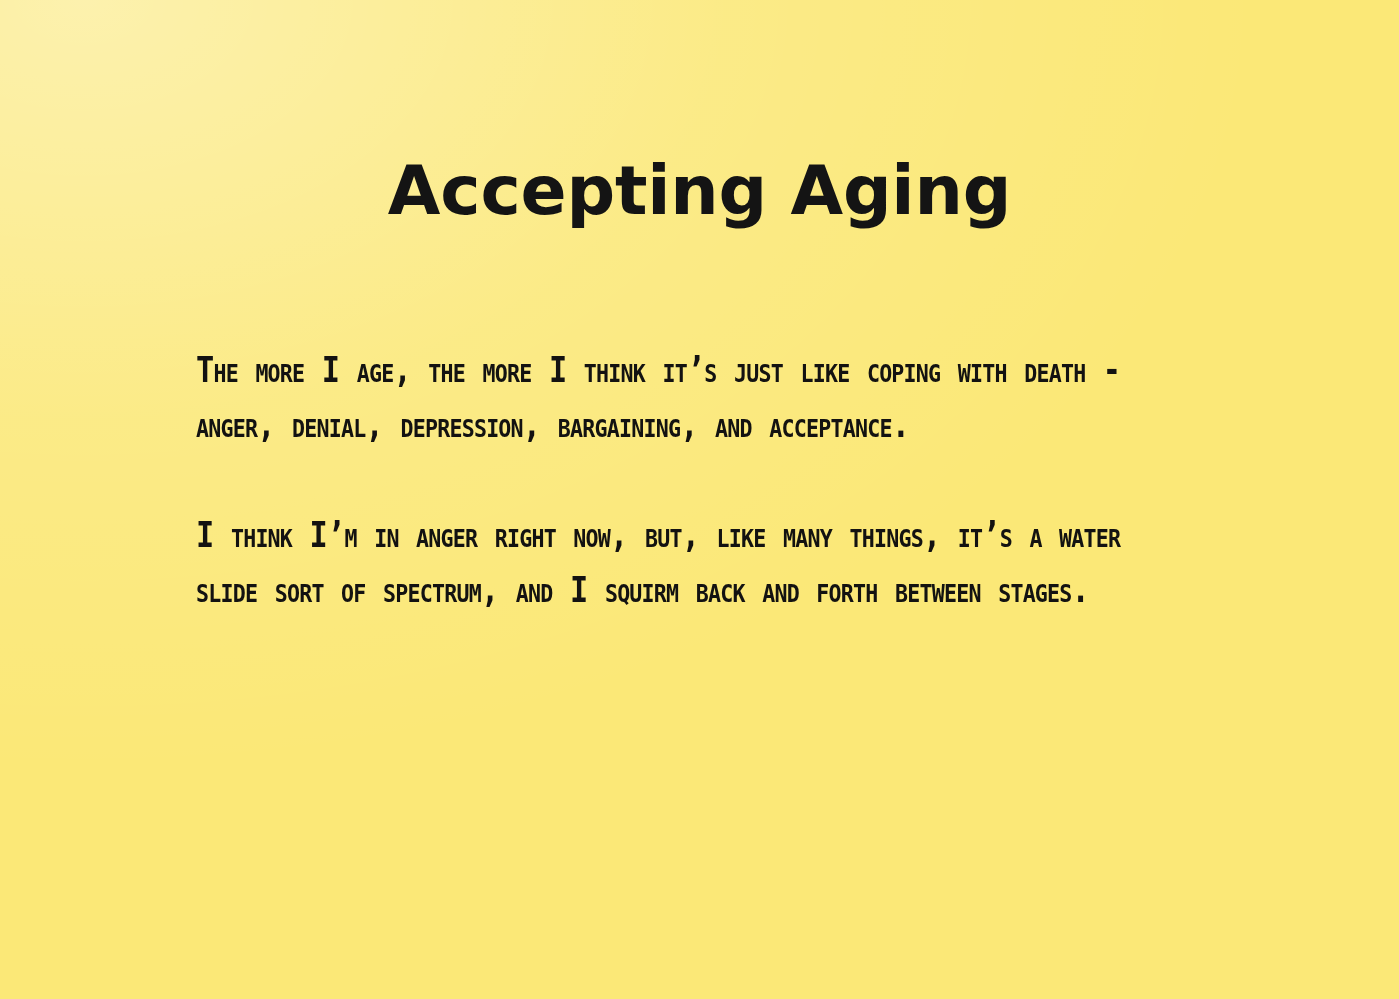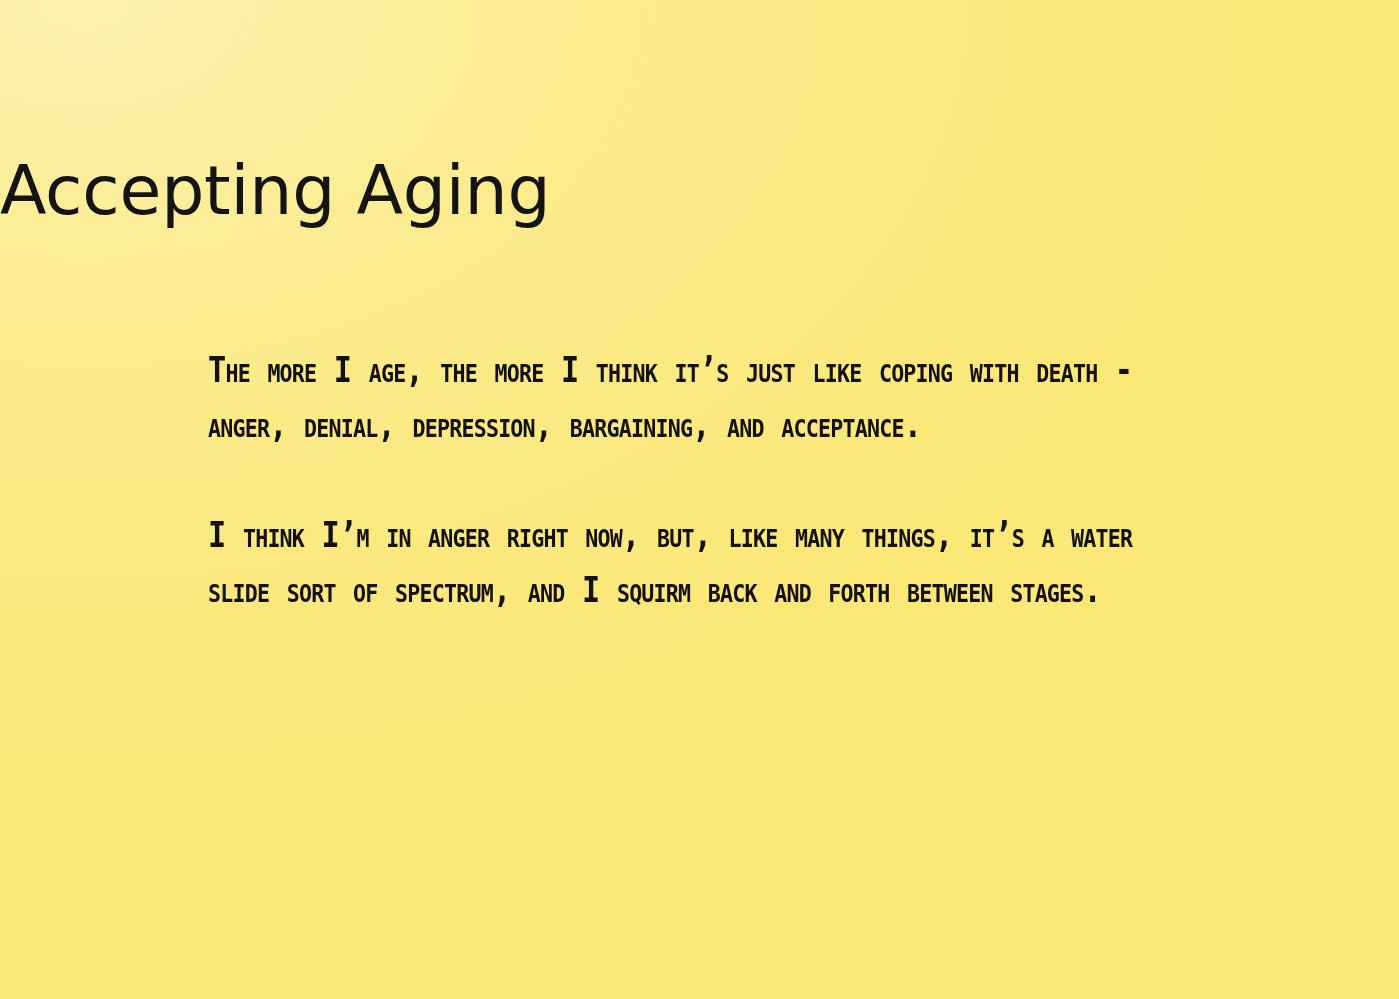--- a/index.html
+++ b/index.html
@@ -52,33 +52,34 @@
     position: relative;
     z-index: 2;
   }
 
   
   #title {
     position: absolute;
     left: 0;
     top: 155px;
     width: 1399px;
+    text-align: center;
     font-family: "DejaVu Sans", sans-serif;
-    font-weight: 400;
+    font-weight: 700;
     font-size: 68px;
     line-height: 1.05;
     letter-spacing: -0.2px;
     color: #141414;
     white-space: nowrap;
   }
 
   
   #body-copy {
     position: absolute;
-    left: 208px;
+    left: 196px;
     top: 343px;
     width: 960px;
   }
 
   .paragraph {
     font-family: "DejaVu Sans Mono", "Liberation Sans", sans-serif;
     font-weight: 700;
     font-size: 35px;
     line-height: 55px;
     letter-spacing: -0.9px;

